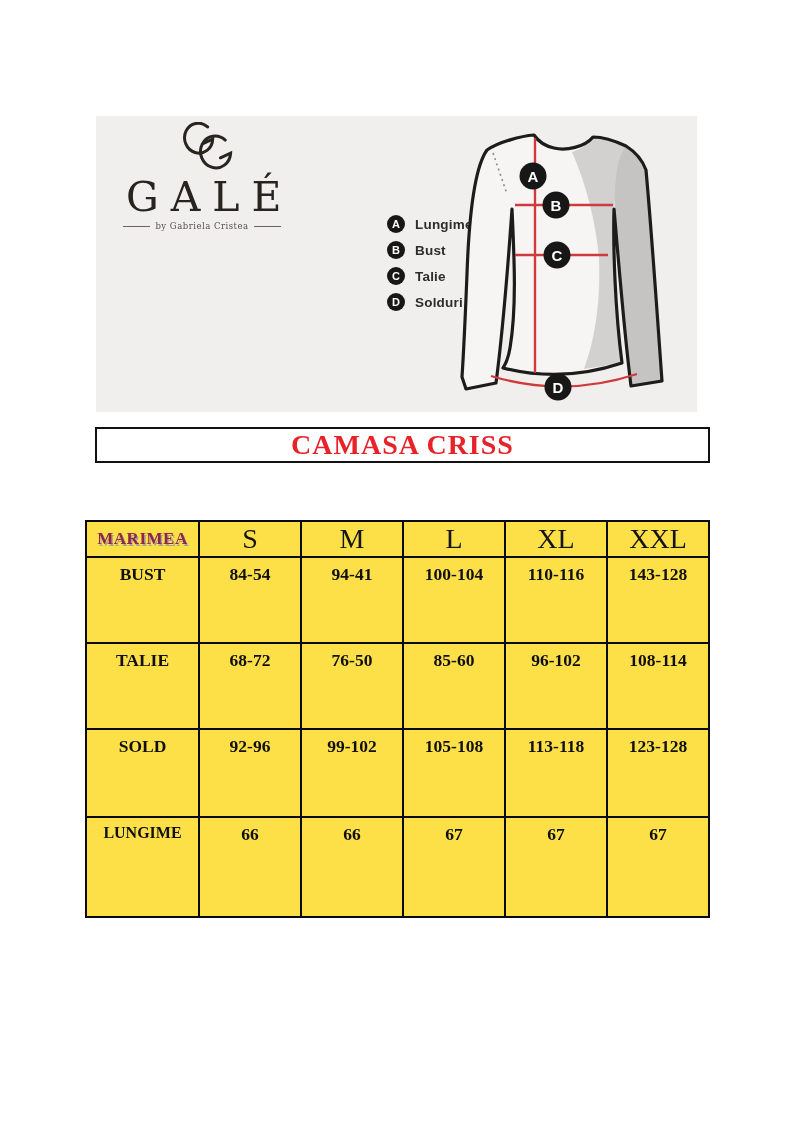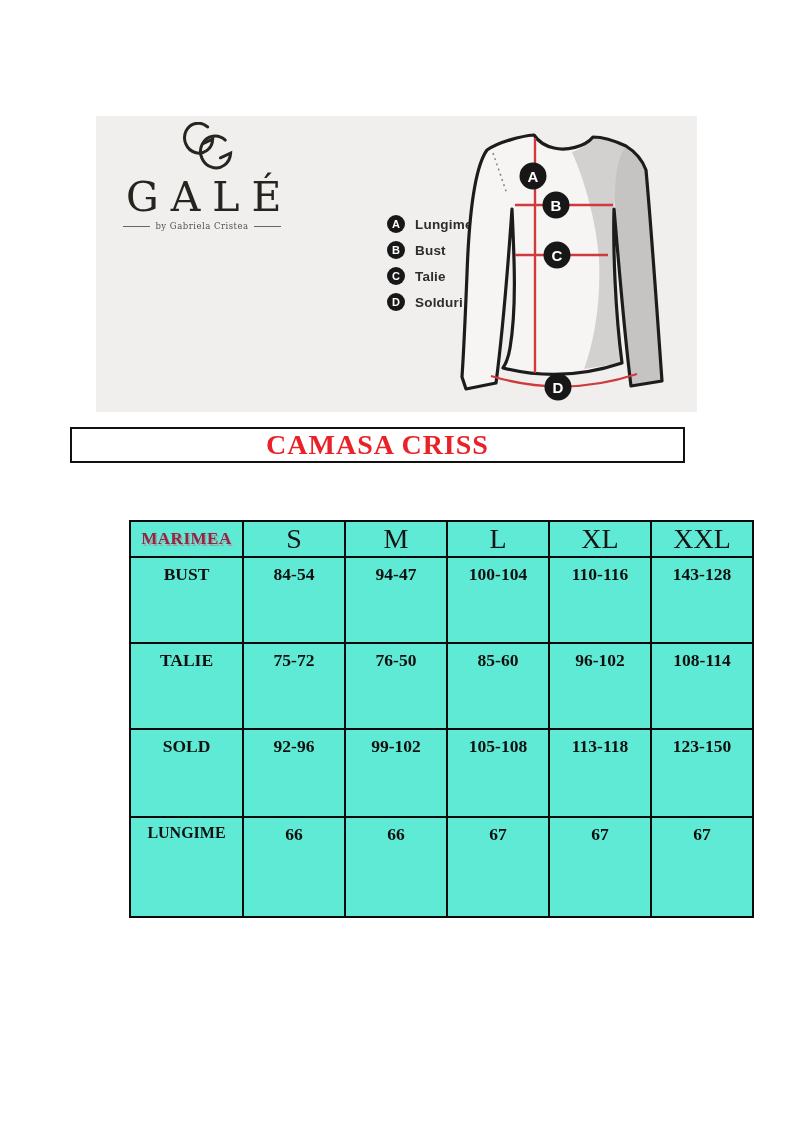--- a/index.html
+++ b/index.html
@@ -50,36 +50,35 @@
   }
 
   .shirt-svg { position:absolute; left:357px; top:8px; }
   .marker-letter {
     font-family:"Liberation Sans", sans-serif; font-weight:bold;
     font-size:15px; fill:#ffffff;
   }
 
   
   .title-box {
-    position:absolute; left:70px; top:427px; width:615px; height:36px;
+    position:absolute; left:95px; top:427px; width:615px; height:36px;
     border:2px solid #111111; box-sizing:border-box;
     display:flex; align-items:center; justify-content:center;
     background:#ffffff;
   }
   .title-text {
     font-family:"Liberation Serif", serif; font-weight:700;
     font-size:28px; color:#e9222a; letter-spacing:1px;
   }
 
   
   table.size-table {
     position:absolute; left:85px; top:520px;
     border-collapse:collapse; table-layout:fixed;
-    background:#5eead4;
-    margin-left:44px;
+    background:#fde047;
   }
   .size-table td, .size-table th {
     border:2px solid #0a0a0a; text-align:center; box-sizing:border-box;
     overflow:hidden;
   }
   .corner-header {
     font-family:"Liberation Serif", serif; font-weight:700;
     font-size:17px; color:#8e2646; letter-spacing:0.5px;
     text-shadow:1.5px 1.5px 0 #a79f9f; vertical-align:middle;
   }
@@ -194,40 +193,40 @@
         <th class="size-header">M</th>
         <th class="size-header">L</th>
         <th class="size-header">XL</th>
         <th class="size-header">XXL</th>
       </tr>
     </thead>
     <tbody>
       <tr style="height:86px">
         <td class="row-label">BUST</td>
         <td class="size-value">84-54</td>
-        <td class="size-value">94-47</td>
+        <td class="size-value">94-41</td>
         <td class="size-value">100-104</td>
         <td class="size-value">110-116</td>
         <td class="size-value">143-128</td>
       </tr>
       <tr style="height:86px">
         <td class="row-label">TALIE</td>
-        <td class="size-value">75-72</td>
+        <td class="size-value">68-72</td>
         <td class="size-value">76-50</td>
         <td class="size-value">85-60</td>
         <td class="size-value">96-102</td>
         <td class="size-value">108-114</td>
       </tr>
       <tr style="height:88px">
         <td class="row-label">SOLD</td>
         <td class="size-value">92-96</td>
         <td class="size-value">99-102</td>
         <td class="size-value">105-108</td>
         <td class="size-value">113-118</td>
-        <td class="size-value">123-150</td>
+        <td class="size-value">123-128</td>
       </tr>
       <tr style="height:100px">
         <td class="row-label" style="font-size:16px">LUNGIME</td>
         <td class="size-value">66</td>
         <td class="size-value">66</td>
         <td class="size-value">67</td>
         <td class="size-value">67</td>
         <td class="size-value">67</td>
       </tr>
     </tbody>

